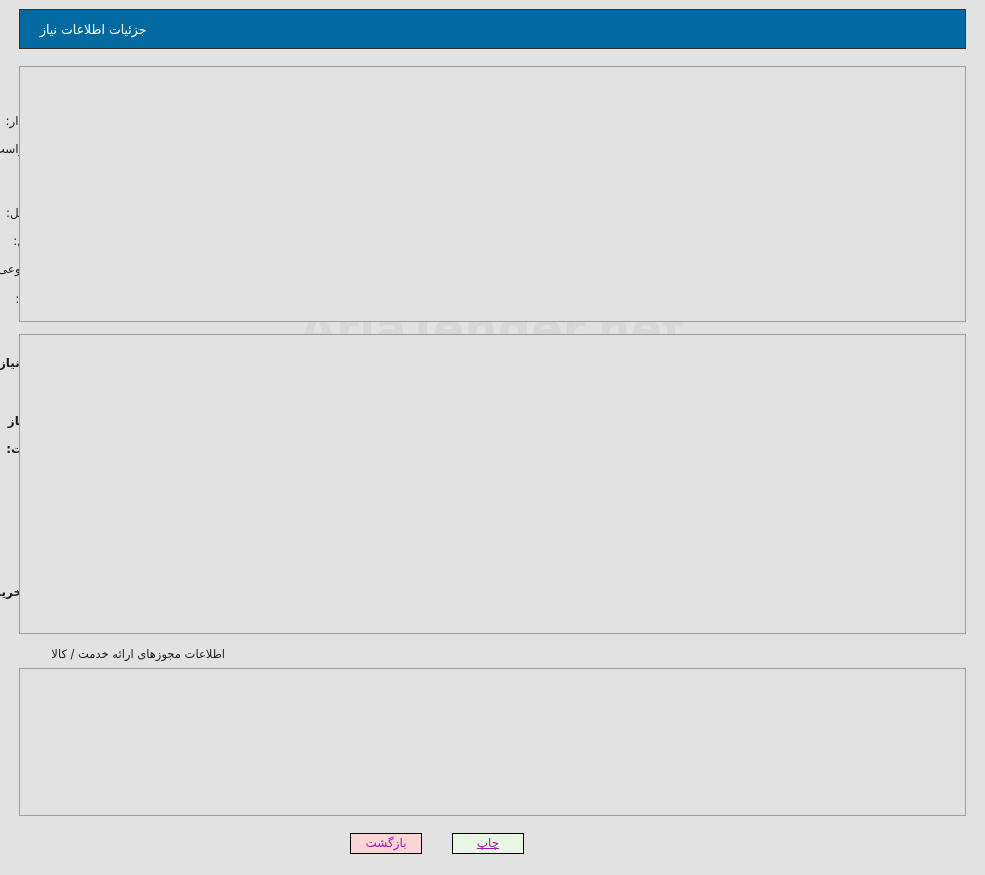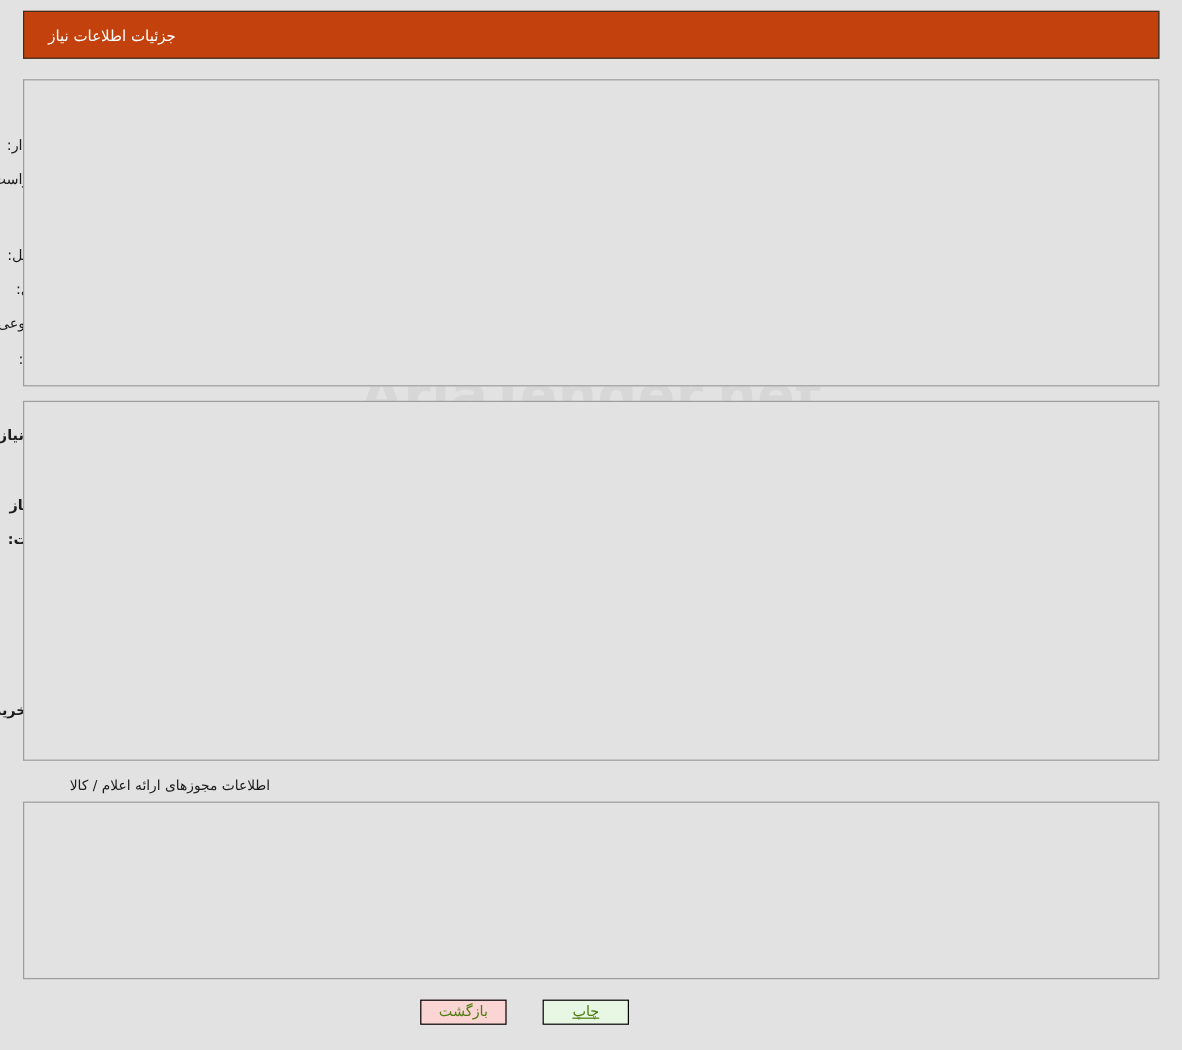--- a/index.html
+++ b/index.html
@@ -42,21 +42,21 @@
     position: absolute;
     left: 186px; top: 20px;
     width: 120px; height: 132px;
   }
 
   
   .title-bar {
     position: absolute;
     left: 19px; top: 9px;
     width: 947px; height: 40px;
-    background: #c2410c;
+    background: #0369a1;
     border: 1px solid #3d3023;
     box-sizing: border-box;
     color: #ffffff;
     font-size: 12.5px;
     line-height: 40px;
     padding-right: 0;
     padding-left: 20px;
     text-align: left;
     z-index: 3;
   }
@@ -245,21 +245,21 @@
   
   .fbtn {
     position: absolute;
     box-sizing: border-box;
     height: 21px;
     border: 1px solid #000;
     font-size: 12px;
     line-height: 19px;
     text-align: center;
     cursor: pointer;
-    color: #4d7c0f;
+    color: #a21caf;
   }
   .fbtn-back  { background: #fbd4d4; }
   .fbtn-print { background: #e8f6e4; text-decoration: underline; }
 </style>
 </head>
 <body>
 
 <div id="page">
 
   <div class="watermark">
@@ -369,21 +369,21 @@
   <div class="lbl lbl-b" style="right:905px; top:585px;">توضیحات خریدار:</div>
   <div class="tarea" style="right:141px; top:547px; width:766px; height:77px;">
     <span></span>
     <span class="grip">
       <i style="left:0; top:9px;"></i>
         <i style="left:4px; top:9px;"></i>
         <i style="left:0; top:5px;"></i>
     </span>
   </div>
 
-  <div class="plain-note" style="right:760px; top:647px;">اطلاعات مجوزهای ارائه اعلام / کالا</div>
+  <div class="plain-note" style="right:760px; top:647px;">اطلاعات مجوزهای ارائه خدمت / کالا</div>
   <div class="panel panel-bottom"></div>
 
   <table class="grid" id="permits-table" style="right:38px; top:730px; width:906px;">
     <colgroup>
       <col style="width:180px">
         <col style="width:540px">
         <col style="width:186px">
     </colgroup>
     <thead>
         <tr>

